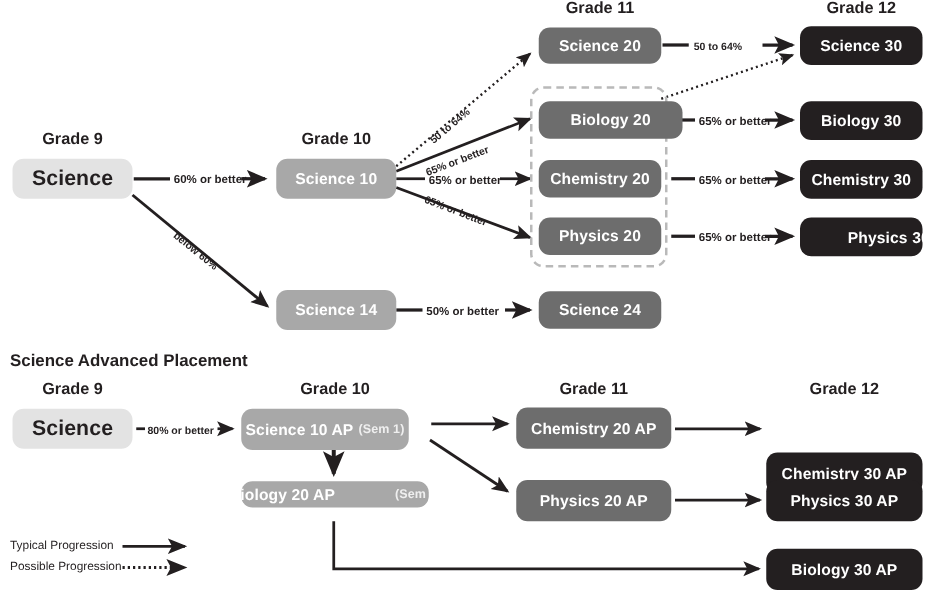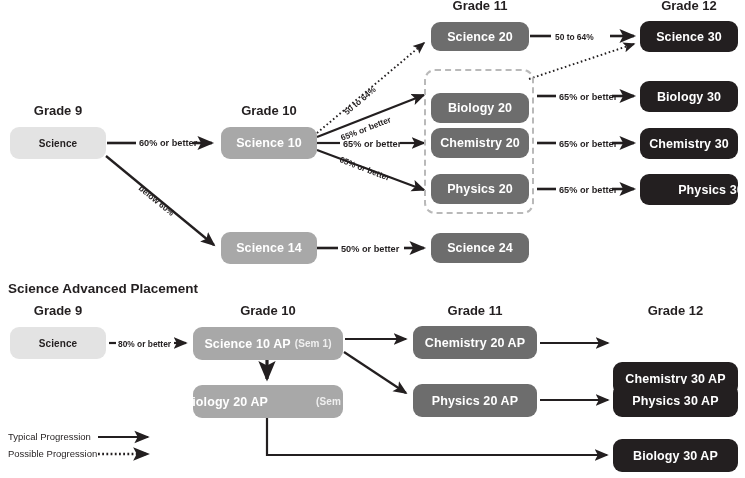--- a/index.html
+++ b/index.html
@@ -21,21 +21,21 @@
   .node{
     position:absolute;
     border-radius:9px;
     display:flex;align-items:center;justify-content:center;
     font-weight:bold;
     letter-spacing:.1px;
     text-align:center;
     box-sizing:border-box;
     white-space:nowrap;
   }
-  .node.lite{background:#e3e3e3;color:#231f20;font-size:10px;}
+  .node.lite{background:#e3e3e3;color:#231f20;font-size:17px;}
   .node.mid {background:#a8a8a8;color:#ffffff;font-size:12.5px;}
   .node.dark{background:#6d6d6d;color:#ffffff;font-size:12.5px;}
   .node.black{background:#231f20;color:#ffffff;font-size:12.5px;}
   .node .sem{font-weight:bold;font-size:10px;opacity:.82;margin-left:4px;}
 
   
   .ghead{
     position:absolute;font-weight:bold;font-size:13px;color:#231f20;
     text-align:center;white-space:nowrap;
   }
@@ -137,21 +137,21 @@
   <div class="ghead" style="left:640px;top:-2px;width:98px;">Grade 12</div>
 
   <div class="node lite" style="left:10px;top:127px;width:96px;height:32px;">Science</div>
 
   <div class="node mid" style="left:221px;top:127px;width:96px;height:32px;">Science 10</div>
 
   <div class="node mid" style="left:221px;top:232px;width:96px;height:32px;">Science 14</div>
 
   <div class="node dark" style="left:431px;top:22px;width:98px;height:29px;">Science 20</div>
 
-  <div class="node dark" style="left:431px;top:81px;width:98px;height:30px;margin-top:12px;">Biology 20</div>
+  <div class="node dark" style="left:431px;top:81px;width:115px;height:30px;">Biology 20</div>
 
   <div class="node dark" style="left:431px;top:128px;width:98px;height:30px;">Chemistry 20</div>
 
   <div class="node dark" style="left:431px;top:174px;width:98px;height:30px;">Physics 20</div>
 
   <div class="node dark" style="left:431px;top:233px;width:98px;height:30px;">Science 24</div>
 
   <div class="node black" style="left:640px;top:21px;width:98px;height:31px;">Science 30</div>
 
   <div class="node black" style="left:640px;top:81px;width:98px;height:31px;">Biology 30</div>
@@ -184,26 +184,26 @@
 
   <div class="sectitle" style="left:8px;top:281px;">Science Advanced Placement</div>
 
   <div class="ghead" style="left:10px;top:303px;width:96px;">Grade 9</div>
   <div class="ghead" style="left:193px;top:303px;width:150px;">Grade 10</div>
   <div class="ghead" style="left:413px;top:303px;width:124px;">Grade 11</div>
   <div class="ghead" style="left:613px;top:303px;width:125px;">Grade 12</div>
 
   <div class="node lite" style="left:10px;top:327px;width:96px;height:32px;">Science</div>
 
-  <div class="node mid" style="left:193px;top:327px;width:150px;height:33px;">
+  <div class="node mid" style="left:193px;top:327px;width:134px;height:33px;">
     <span>Science 10 AP</span>
       <span class="sem">(Sem 1)</span>
   </div>
 
-  <div class="node mid" style="left:193px;top:385px;width:150px;height:33px;gap:44px;">
+  <div class="node mid" style="left:193px;top:385px;width:150px;height:21px;gap:44px;">
     <span>Biology 20 AP</span>
       <span class="sem">(Sem 2)</span>
   </div>
 
   <div class="node dark" style="left:413px;top:326px;width:124px;height:33px;">Chemistry 20 AP</div>
 
   <div class="node dark" style="left:413px;top:384px;width:124px;height:33px;">Physics 20 AP</div>
 
   <div class="node black" style="left:613px;top:326px;width:125px;height:33px;margin-top:36px;">Chemistry 30 AP</div>
 

